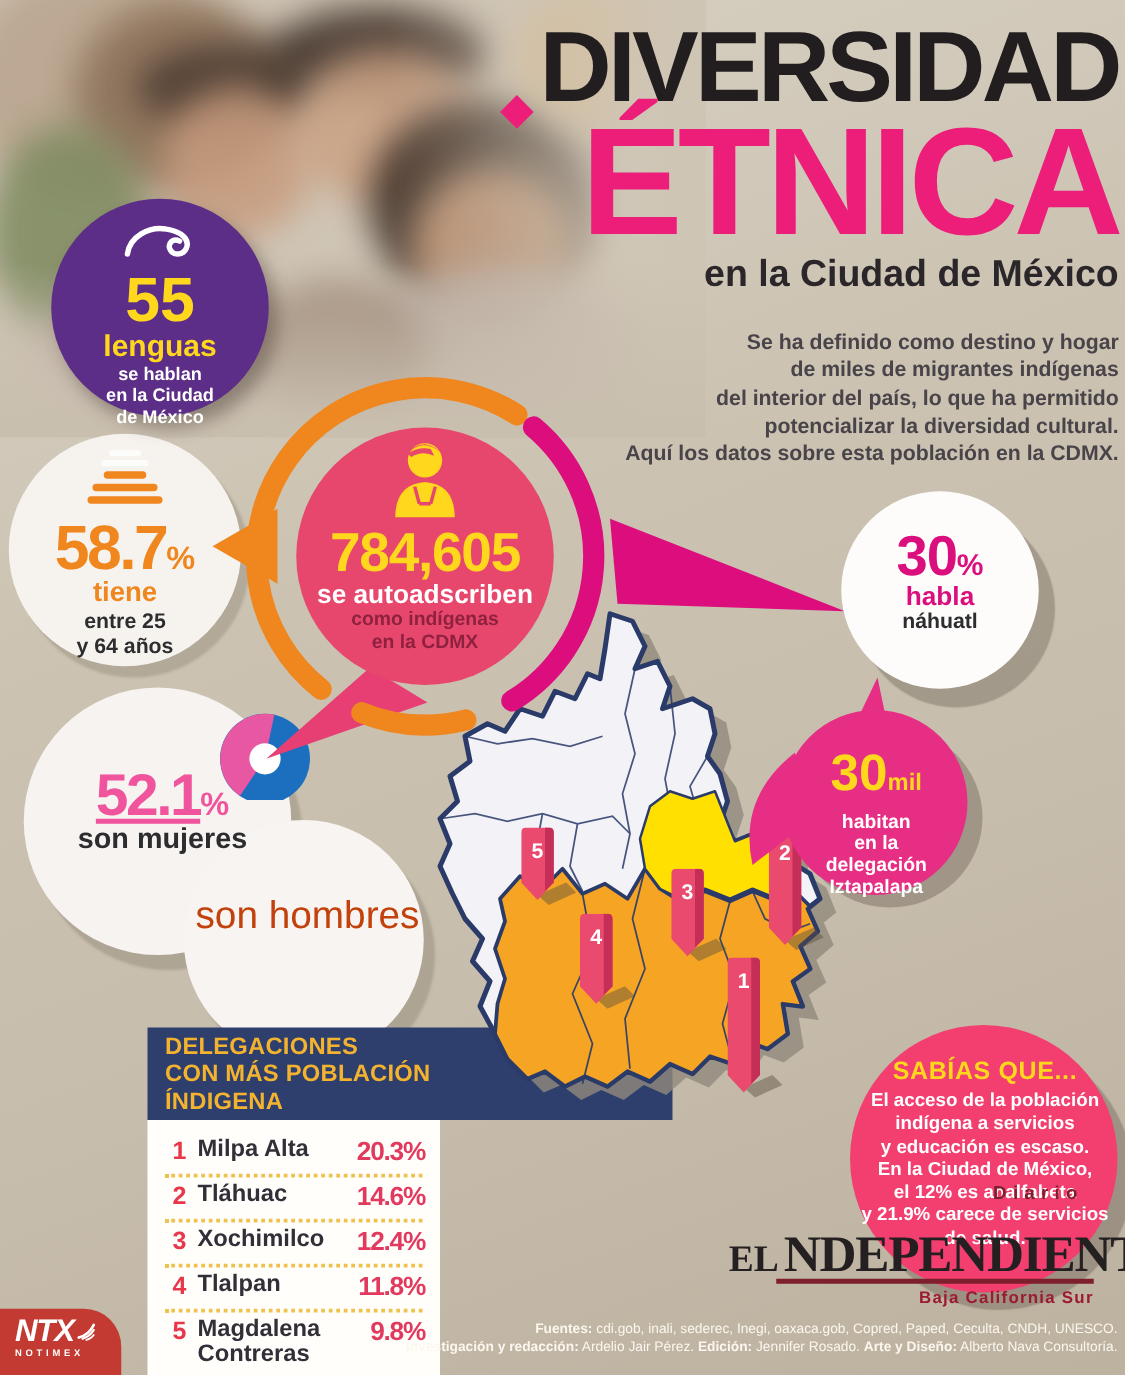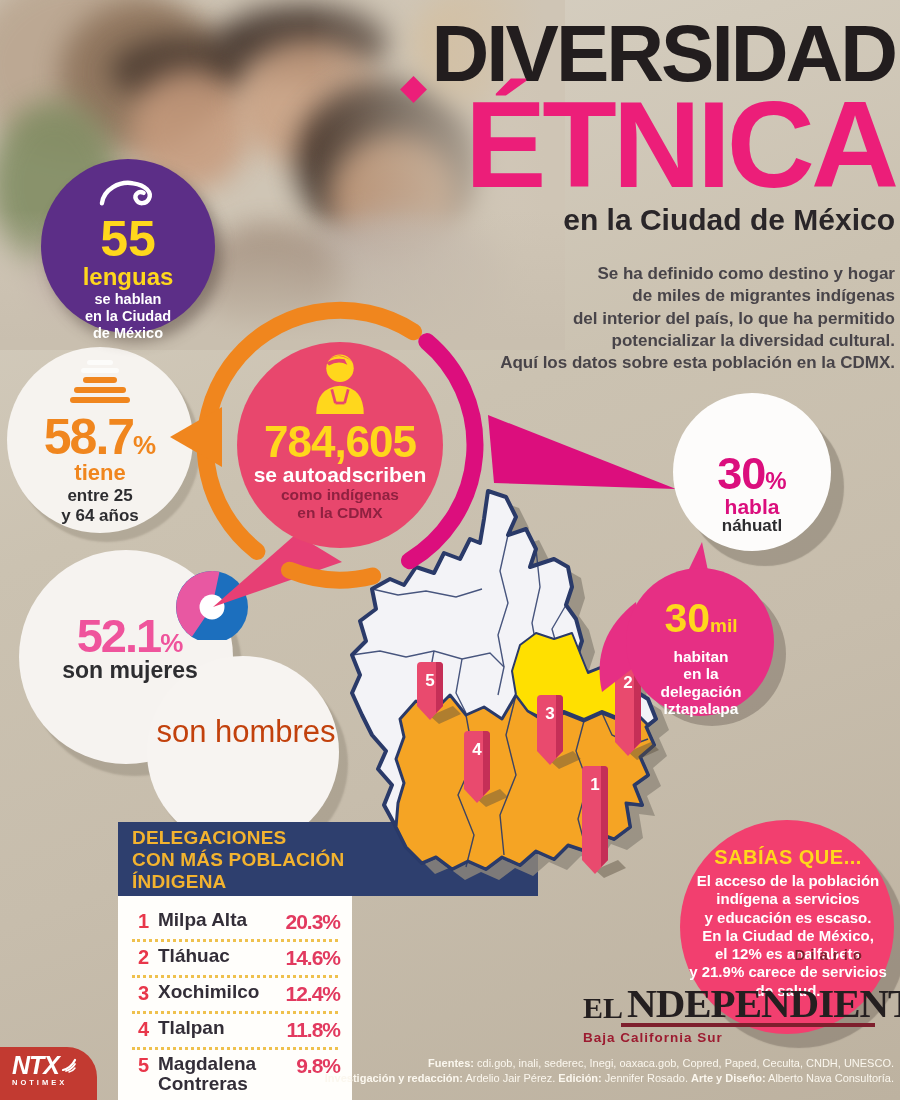--- a/index.html
+++ b/index.html
@@ -47,30 +47,30 @@
   .purple-content .l{font-size:24px;font-weight:800;color:#ffd71c;line-height:1.05;}
   .purple-content .s{font-size:14.5px;font-weight:700;color:#fff;line-height:1.18;margin-top:2px;}
 
   .age-content{left:16px;top:360px;width:168px;z-index:5;}
   .age-content .v{font-size:50px;font-weight:800;color:#f0861e;line-height:1;letter-spacing:-2px;}
   .age-content .u{font-size:26px;font-weight:800;color:#f0861e;}
   .age-content .l{font-size:22px;font-weight:800;color:#f0861e;line-height:1;}
   .age-content .s{font-size:17px;font-weight:700;color:#2d2d30;line-height:1.2;margin-top:2px;}
 
   .women-content{left:32px;top:612px;width:196px;z-index:3;}
-  .women-content .v{font-size:47px;font-weight:800;color:#ef549c;letter-spacing:-2px;line-height:1;}
+  .women-content .v{font-size:47px;font-weight:800;color:#ef549c;letter-spacing:-2px;line-height:1;text-decoration:underline;}
   .women-content .u{font-size:26px;font-weight:800;color:#ef549c;}
   .women-content .l{font-size:23px;font-weight:800;color:#2d2d30;line-height:1;}
 
   .men-content{left:153px;top:716px;width:186px;z-index:3;}
   .men-content .v{font-size:45px;font-weight:800;color:#1b74be;letter-spacing:-2px;line-height:1;}
   .men-content .u{font-size:25px;font-weight:800;color:#1b74be;}
   .men-content .l{font-size:31px;font-weight:400;color:#c2410c;line-height:1;}
 
-  .nahuatl-content{left:678px;top:424px;width:148px;z-index:7;margin-top:29px;}
+  .nahuatl-content{left:678px;top:424px;width:148px;z-index:7;}
   .nahuatl-content .v{font-size:45px;font-weight:800;color:#db0e7d;line-height:.95;letter-spacing:-1px;}
   .nahuatl-content .u{font-size:24px;font-weight:800;color:#db0e7d;}
   .nahuatl-content .l{font-size:21px;font-weight:800;color:#db0e7d;line-height:1;}
   .nahuatl-content .s{font-size:17px;font-weight:700;color:#2d2d30;line-height:1.1;}
 
   .central-content{left:245px;top:350px;width:190px;z-index:7;}
   .central-content .v{font-size:44px;font-weight:800;color:#ffd71c;letter-spacing:-1px;line-height:1;margin-top:2px;}
   .central-content .l{font-size:21px;font-weight:800;color:#ffffff;line-height:1.05;}
   .central-content .s{font-size:15.5px;font-weight:700;color:#8f2140;line-height:1.15;}
 
@@ -94,21 +94,21 @@
   .trow .pc{width:64px;font-size:21px;font-weight:800;color:#e23a5f;text-align:right;letter-spacing:-1px;}
   .sep{border-top:3px dotted #efc14d;margin:0 2px;}
 
   
   .logo{left:583px;top:948px;width:292px;z-index:7;}
   .logo .row{display:flex;align-items:flex-end;}
   .logo .el{font-family:"Liberation Serif",serif;font-size:30px;font-weight:700;color:#241f20;line-height:.8;margin-right:2px;}
   .logo .nm{font-family:"Liberation Serif",serif;font-size:41px;font-weight:700;color:#241f20;letter-spacing:-1px;line-height:.8;}
   .logo .diario{position:absolute;right:8px;top:-2px;font-size:15px;font-weight:700;color:#7e1f2d;letter-spacing:5px;}
   .logo .rule{height:4px;background:#7e1f2d;margin-top:3px;margin-left:38px;}
-  .logo .region{font-size:13.5px;font-weight:800;color:#9c1b30;letter-spacing:1px;text-align:left;margin-top:3px;}
+  .logo .region{font-size:13.5px;font-weight:800;color:#9c1b30;letter-spacing:1px;text-align:right;margin-top:3px;}
 
   .ntx{left:0;top:1047px;width:97px;height:60px;background:#c23a31;border-top-right-radius:30px;z-index:7;
        padding:7px 0 0 12px;box-sizing:border-box;}
   .ntx .row{display:flex;align-items:center;}
   .ntx .t{font-size:25px;font-weight:800;color:#fff;letter-spacing:-1px;line-height:.9;font-style:italic;}
   .ntx .s{font-size:7.5px;font-weight:700;color:#fff;letter-spacing:3px;margin-top:1px;}
 
   .footer{right:6px;top:1056px;width:780px;z-index:7;text-align:right;color:#fbf7ee;}
   .footer .l1{font-size:11px;line-height:1.35;}
   .footer b{font-weight:800;}

